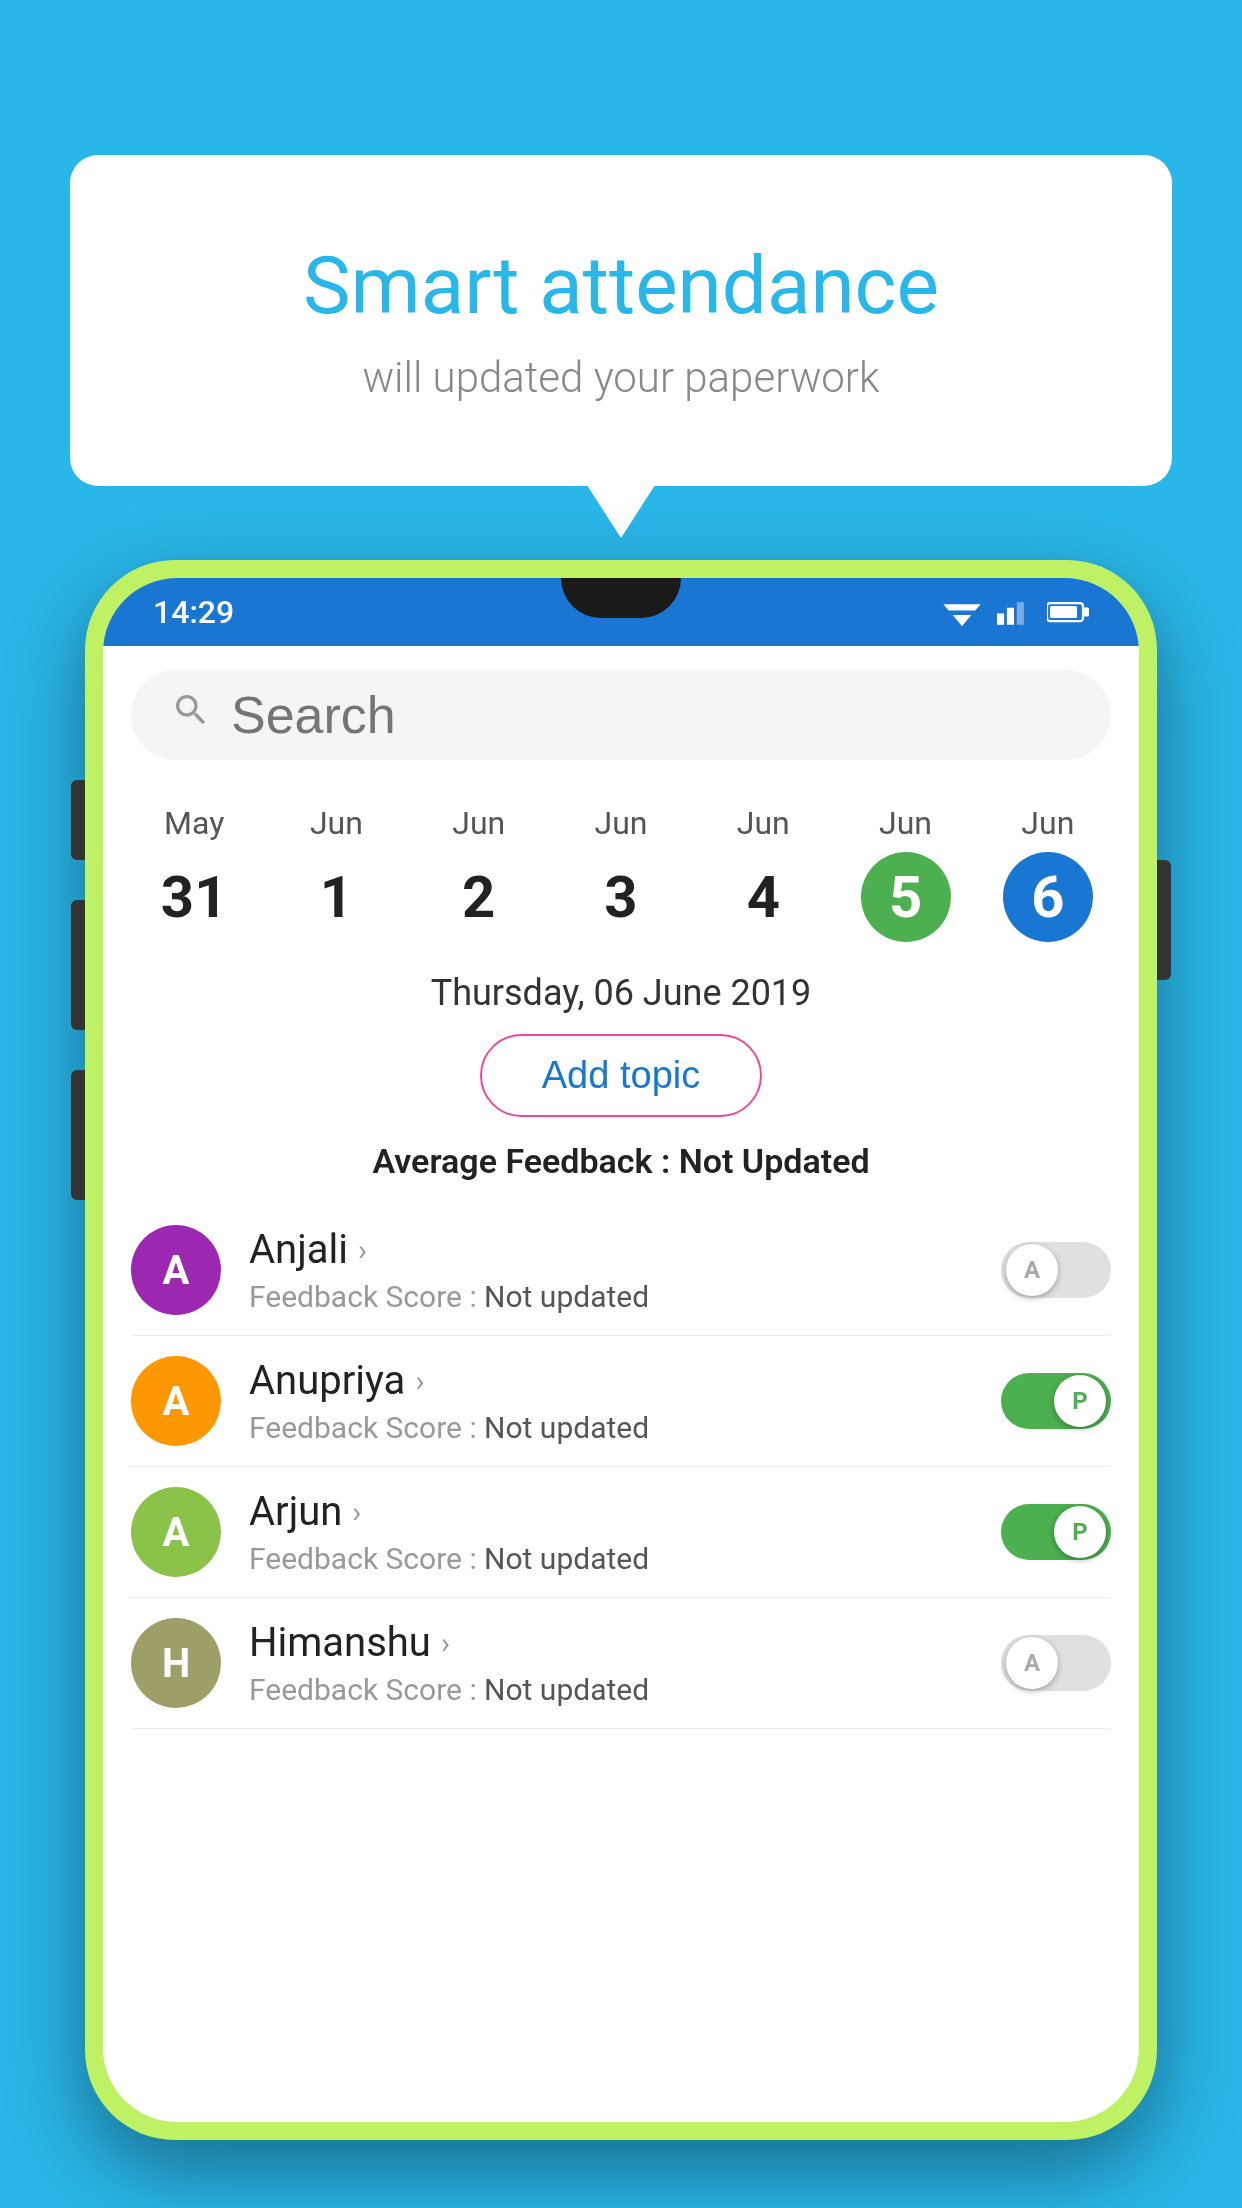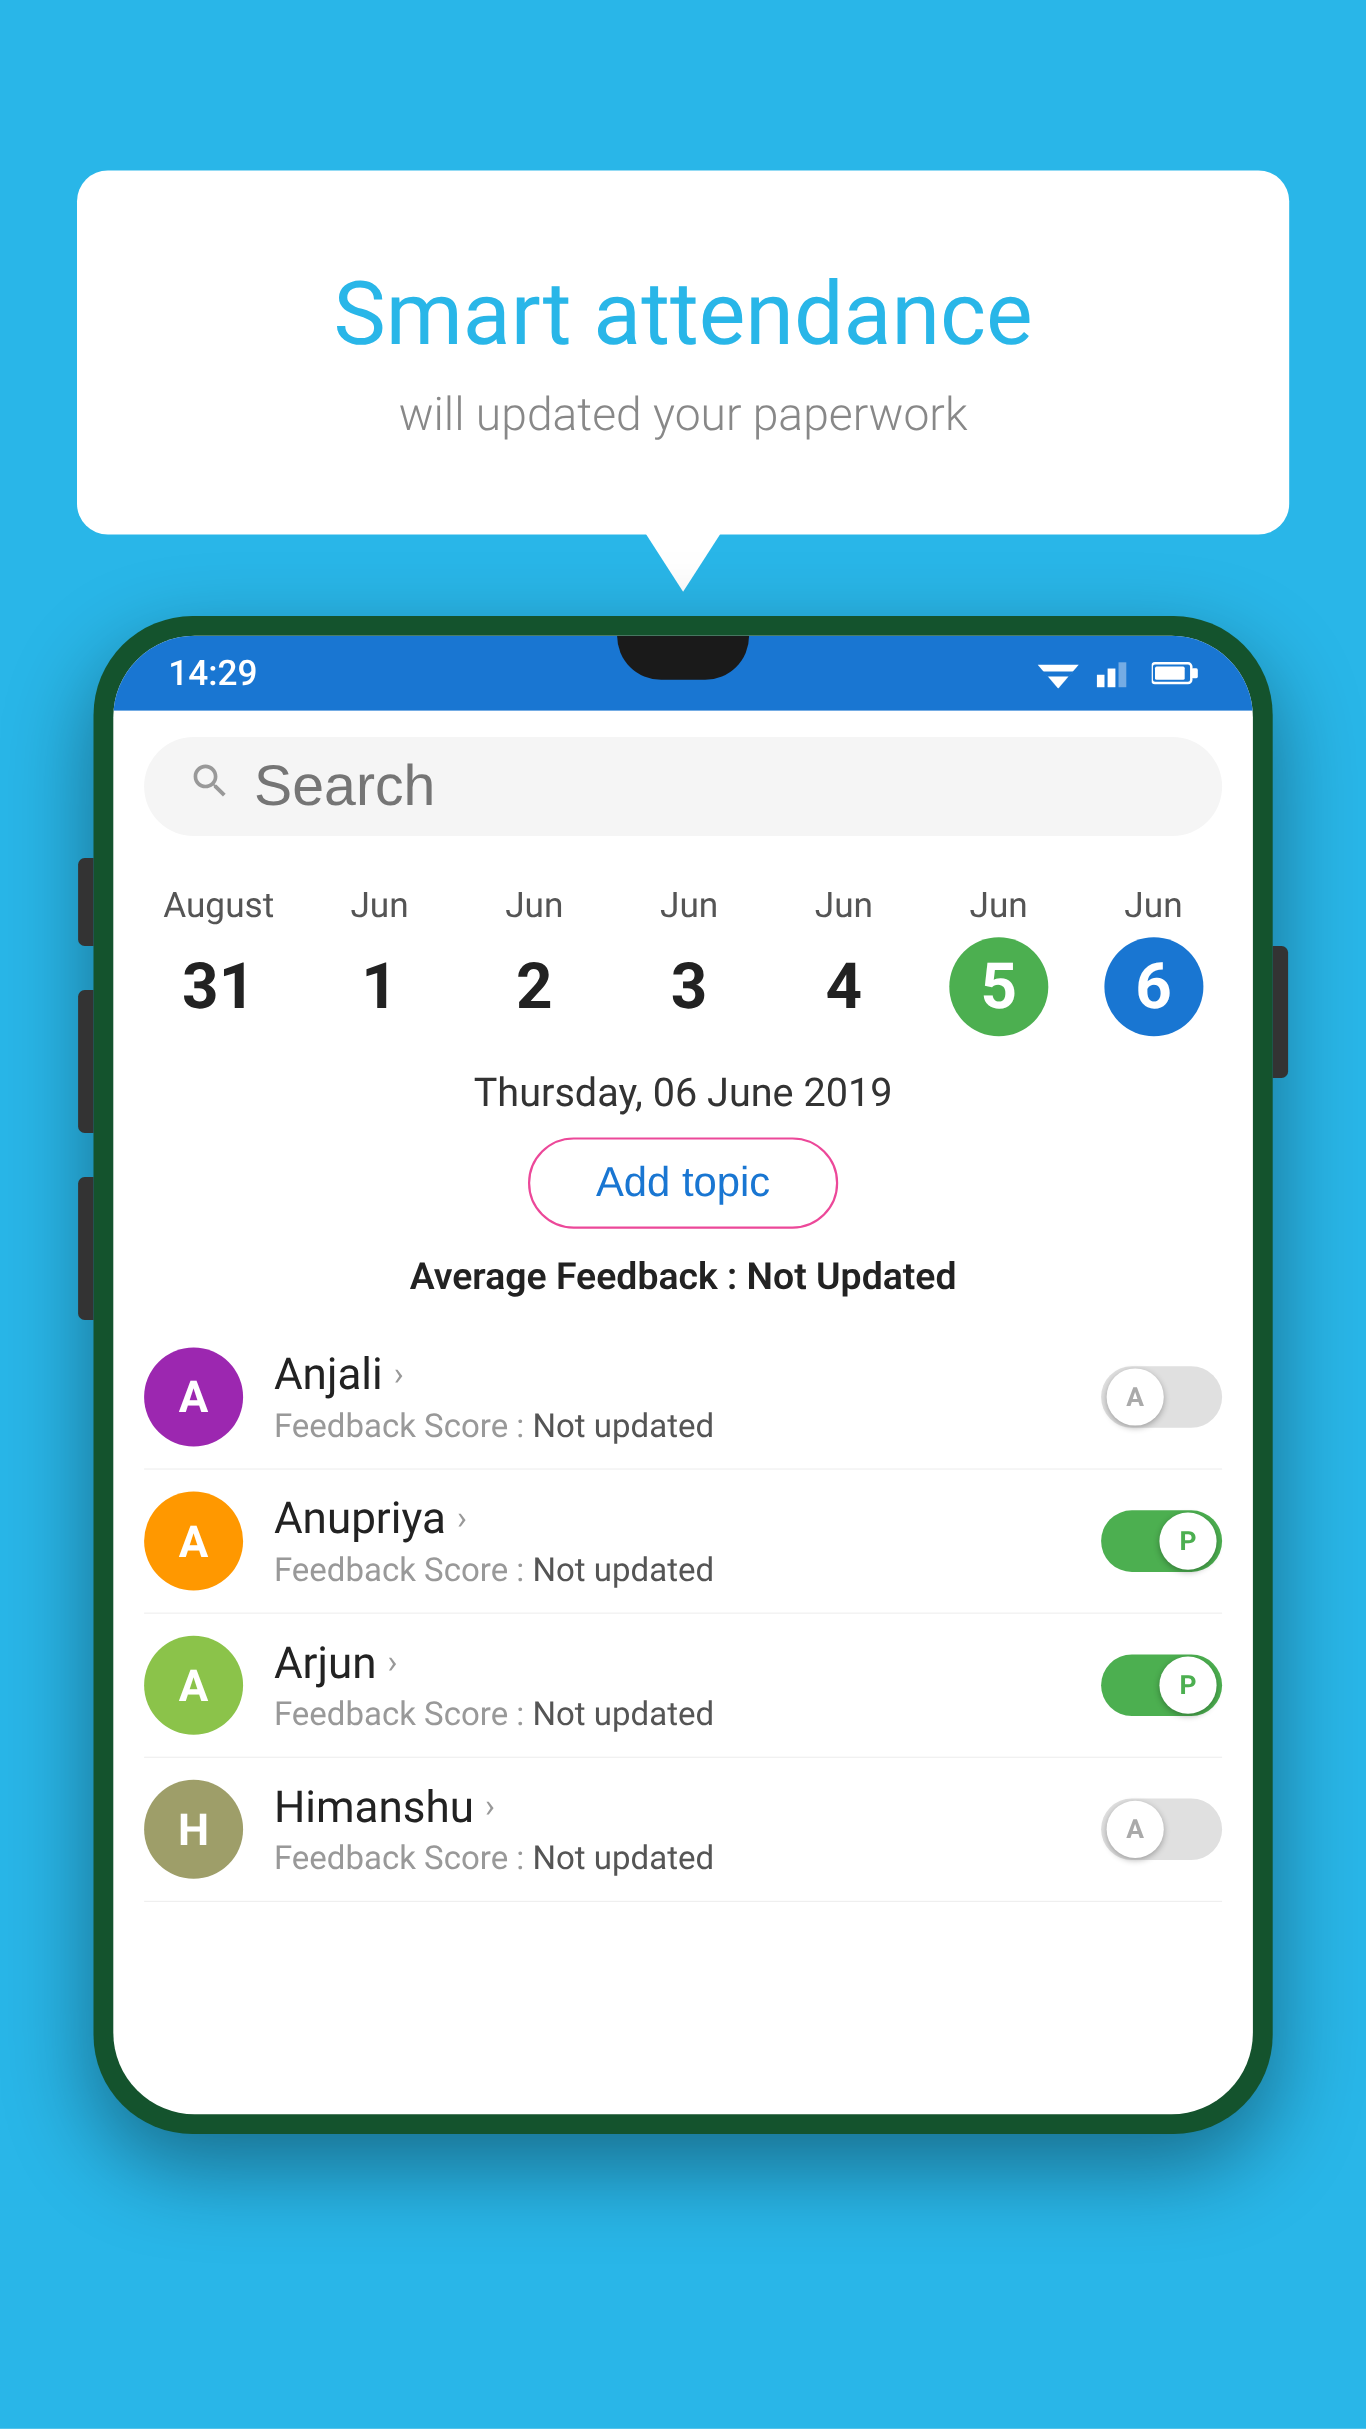--- a/index.html
+++ b/index.html
@@ -59,22 +59,22 @@
     .phone-container {
       position: absolute;
       top: 560px;
       left: 85px;
       right: 85px;
       bottom: 0;
     }
 
     .phone {
       width: 100%;
-      height: 1380px;
-      background: #14532d;
+      height: 1580px;
+      background: #bef264;
       border-radius: 90px;
       position: relative;
       padding: 18px;
       box-shadow: 0 30px 80px rgba(0,0,0,0.4);
     }
 
     
     .phone-screen {
       width: 100%;
       height: 100%;
@@ -442,21 +442,21 @@
         <span class="search-icon-wrap">
           <svg width="40" height="40" viewBox="0 0 24 24" fill="#999">
             <path d="M15.5 14h-.79l-.28-.27C15.41 12.59 16 11.11 16 9.5 16 5.91 13.09 3 9.5 3S3 5.91 3 9.5 5.91 16 9.5 16c1.61 0 3.09-.59 4.23-1.57l.27.28v.79l5 4.99L20.49 19l-4.99-5zm-6 0C7.01 14 5 11.99 5 9.5S7.01 5 9.5 5 14 7.01 14 9.5 11.99 14 9.5 14z"></path>
           </svg>
         </span>
         <input class="search-input" type="text" readonly="" placeholder="Search" style="">
       </div>
 
       <div class="date-strip" id="date-strip-container">
       <div class="date-item">
-            <div class="month-label">August</div>
+            <div class="month-label">May</div>
             <div class="day-number">31</div>
           </div>
           <div class="date-item">
             <div class="month-label">Jun</div>
             <div class="day-number">1</div>
           </div>
           <div class="date-item">
             <div class="month-label">Jun</div>
             <div class="day-number">2</div>
           </div>

